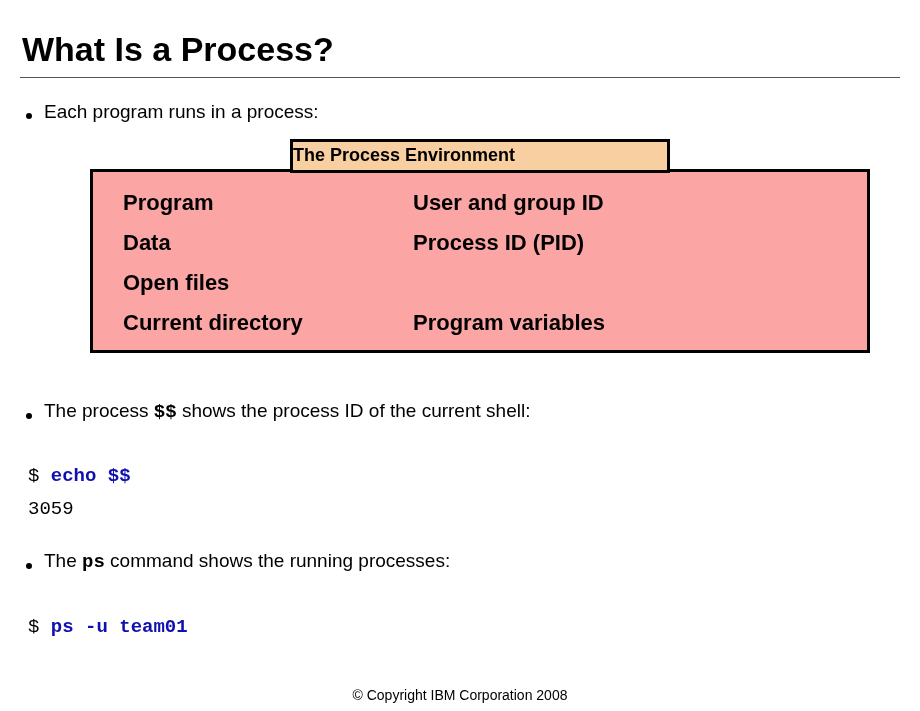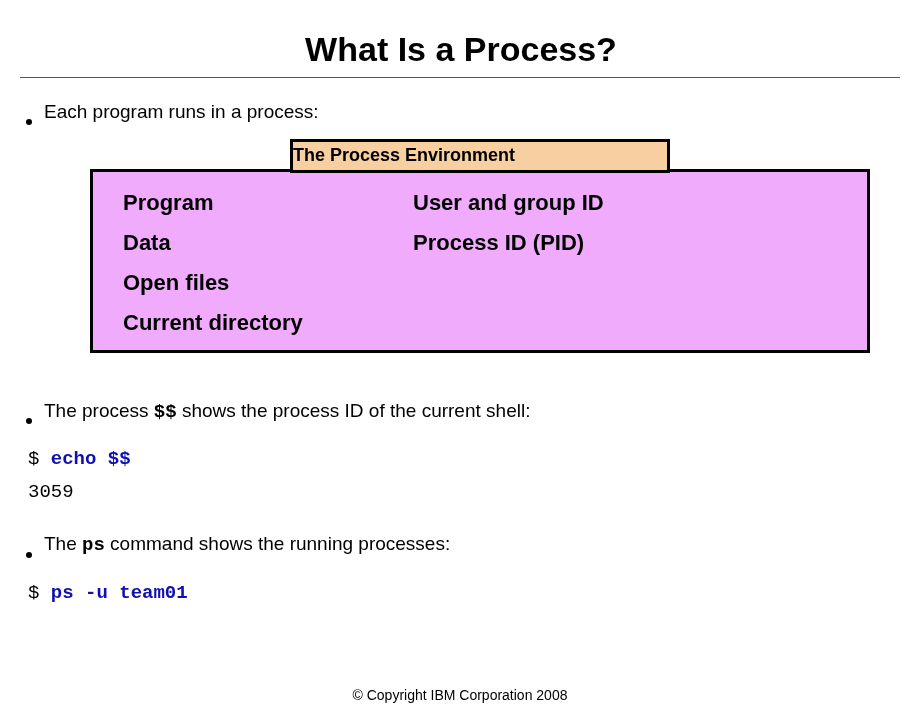--- a/index.html
+++ b/index.html
@@ -10,30 +10,29 @@
       font-family: Arial, Helvetica, sans-serif;
       position: relative;
       padding: 30px 20px 0 20px;
     }
     .slide-title {
       font-size: 34px;
       font-weight: bold;
       color: #000;
       margin-bottom: 8px;
       margin-left: 2px;
-      text-align: center;
     }
     .title-rule {
       border: none;
       border-top: 1px solid #555;
       margin-bottom: 22px;
     }
     .bullet {
       display: flex;
-      align-items: flex-end;
+      align-items: center;
       margin-left: 6px;
       margin-bottom: 14px;
     }
     .bullet .dot {
       width: 6px;
       height: 6px;
       background: #000;
       border-radius: 50%;
       margin-top: 8px;
       margin-right: 12px;
@@ -67,21 +66,21 @@
     }
     .env-header-text {
       font-size: 18px;
       font-weight: bold;
       color: #000;
     }
     .env-body {
       position: relative;
       top: 30px;
       width: 780px;
-      background: #f0abfc;
+      background: #fca5a5;
       border: 3px solid #000;
       padding: 18px 30px 14px 30px;
     }
     .env-row {
       display: flex;
       margin-bottom: 14px;
     }
     .env-row:last-child { margin-bottom: 0; }
     .env-left {
       width: 290px;
@@ -95,21 +94,21 @@
       color: #000;
     }
     .spacer-after-diagram {
       height: 46px;
     }
     .code-block {
       font-family: "Courier New", Courier, monospace;
       font-size: 19px;
       line-height: 1.7;
       margin-left: 8px;
-      margin-top: 19px;
+      margin-top: 36px;
       margin-bottom: 24px;
     }
     .prompt {
       color: #000;
     }
     .cmd {
       color: #1010b0;
       font-weight: bold;
     }
     .output {
@@ -147,20 +146,21 @@
     </div>
     <div class="env-row">
       <div class="env-left">Data</div>
       <div class="env-right">Process ID (PID)</div>
     </div>
     <div class="env-row">
       <div class="env-left">Open files</div>
     </div>
     <div class="env-row">
       <div class="env-left">Current directory</div>
+      <div class="env-right">Program variables</div>
     </div>
   </div>
 </div>
 
 <div class="spacer-after-diagram"></div>
 
 <div class="bullet">
   <span class="dot"></span>
   <span class="bullet-text">
     <span>The process </span><span class="mono-inline">$$</span><span> shows the process ID of the current shell:</span>

